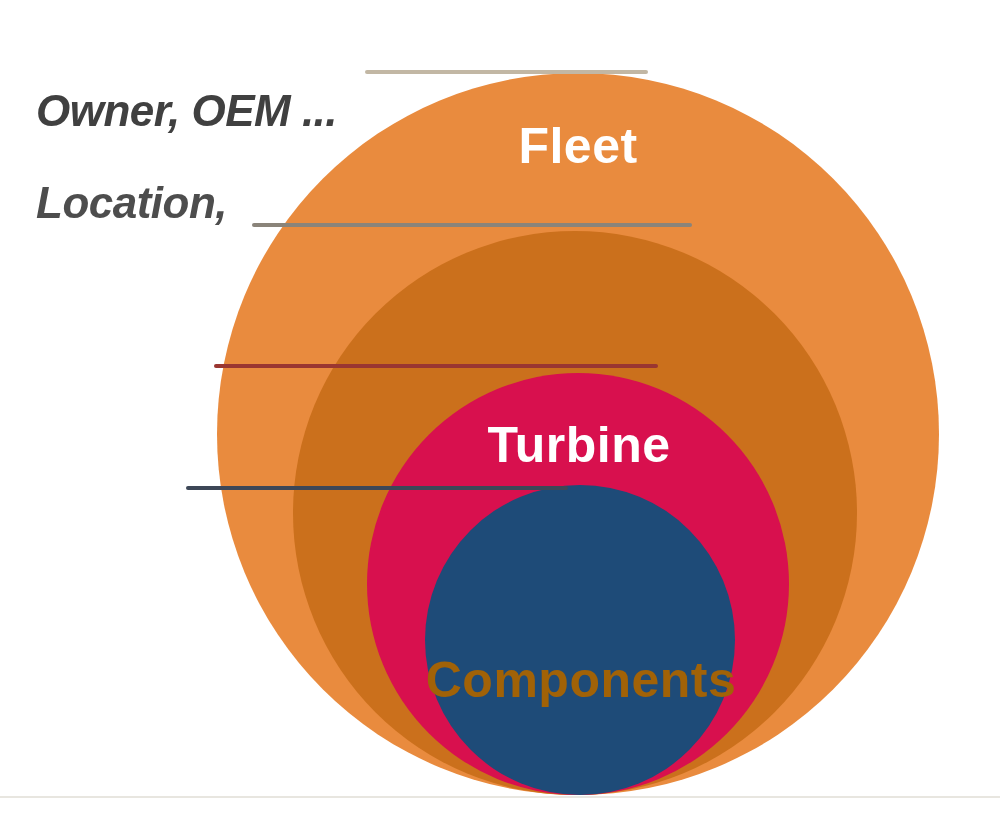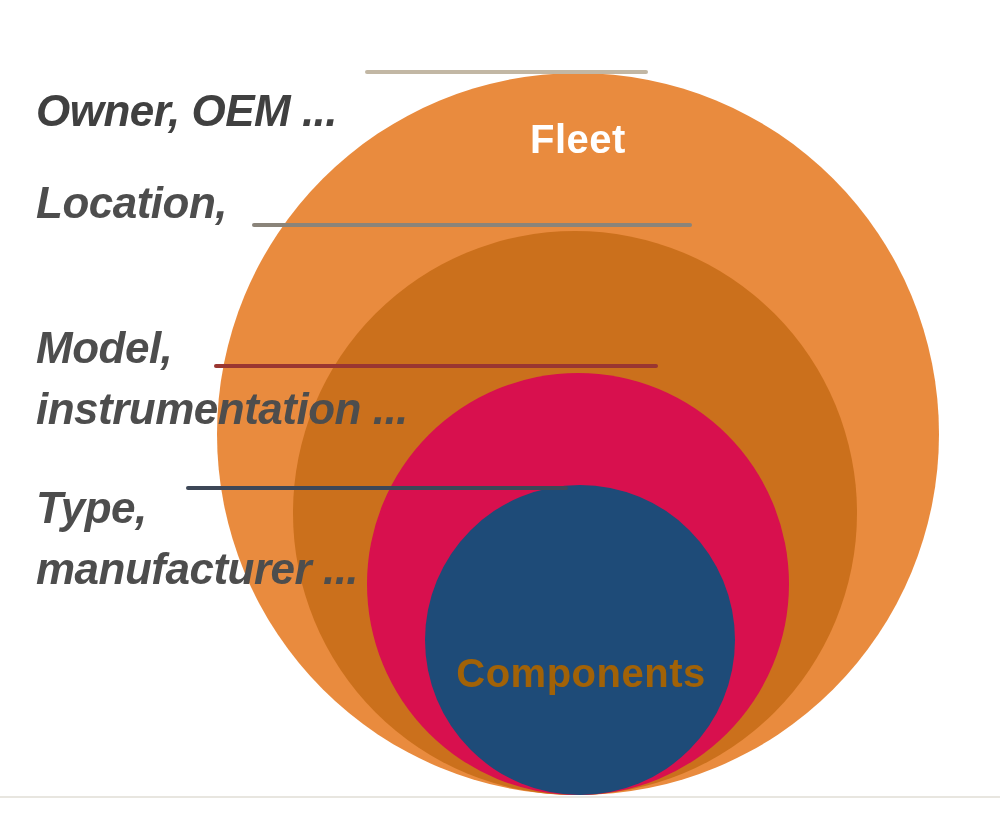--- a/index.html
+++ b/index.html
@@ -13,21 +13,21 @@
   }
   .circle {
     position: absolute;
     border-radius: 50%;
   }
   .circle-label {
     position: absolute;
     transform: translateX(-50%);
     color: #ffffff;
     font-weight: bold;
-    font-size: 40px;
+    font-size: 50px;
     white-space: nowrap;
     letter-spacing: 0.5px;
   }
   .annotation {
     position: absolute;
     font-style: italic;
     font-weight: bold;
     font-size: 44px;
     line-height: 61px;
     letter-spacing: -0.5px;
@@ -56,44 +56,37 @@
 
   <div class="circle" style="left: 293px; top: 231px; width: 564px; height: 564px; background-color: rgb(203, 112, 28);"></div>
 
   <div class="circle" style="left: 367px; top: 373px; width: 422px; height: 422px; background-color: rgb(216, 16, 78);"></div>
 
   <div class="circle" style="left: 425px; top: 485px; width: 310px; height: 310px; background-color: rgb(30, 75, 120);"></div>
 
   <div class="circle-label" style="left: 578px; top: 117px; color: rgb(255, 255, 255);">Fleet</div>
 
 
+  <div class="circle-label" style="left: 579px; top: 416px; color: rgb(255, 255, 255);">Turbine</div>
 
   <div class="circle-label" style="left: 581px; top: 651px; color: #a16207;">Components</div>
 
   <div class="leader" style="left: 365px; top: 70px; width: 283px; background-color: rgb(194, 183, 164);"></div>
 
   <div class="leader" style="left: 252px; top: 223px; width: 440px; background-color: rgb(138, 132, 122);"></div>
 
   <div class="leader" style="left: 214px; top: 364px; width: 444px; background-color: rgb(154, 54, 49);"></div>
 
   <div class="leader" style="left: 186px; top: 486px; width: 382px; background-color: rgb(61, 71, 87);"></div>
 
   <div class="annotation" style="left: 36px; top: 32px; color: #404040; margin-top: 48px;">
     <div>Owner, OEM ...</div>
   </div>
 
   <div class="annotation" style="left: 36px; top: 154px; color: rgb(77, 77, 77); margin-top: 18px;">
     <div>Location,</div>
   </div>
 
-  <div class="annotation" style="left: 36px; top: 317px; color: rgb(77, 77, 77);">
-    <div>Model,</div>
-    <div>instrumentation ...</div>
-  </div>
 
-  <div class="annotation" style="left: 36px; top: 477px; color: rgb(77, 77, 77);">
-    <div>Type,</div>
-    <div>manufacturer ...</div>
-  </div>
 
   <div class="slide-edge" style="background-color: rgb(232, 230, 224);"></div>
 
 </div>
 
 </body></html>

